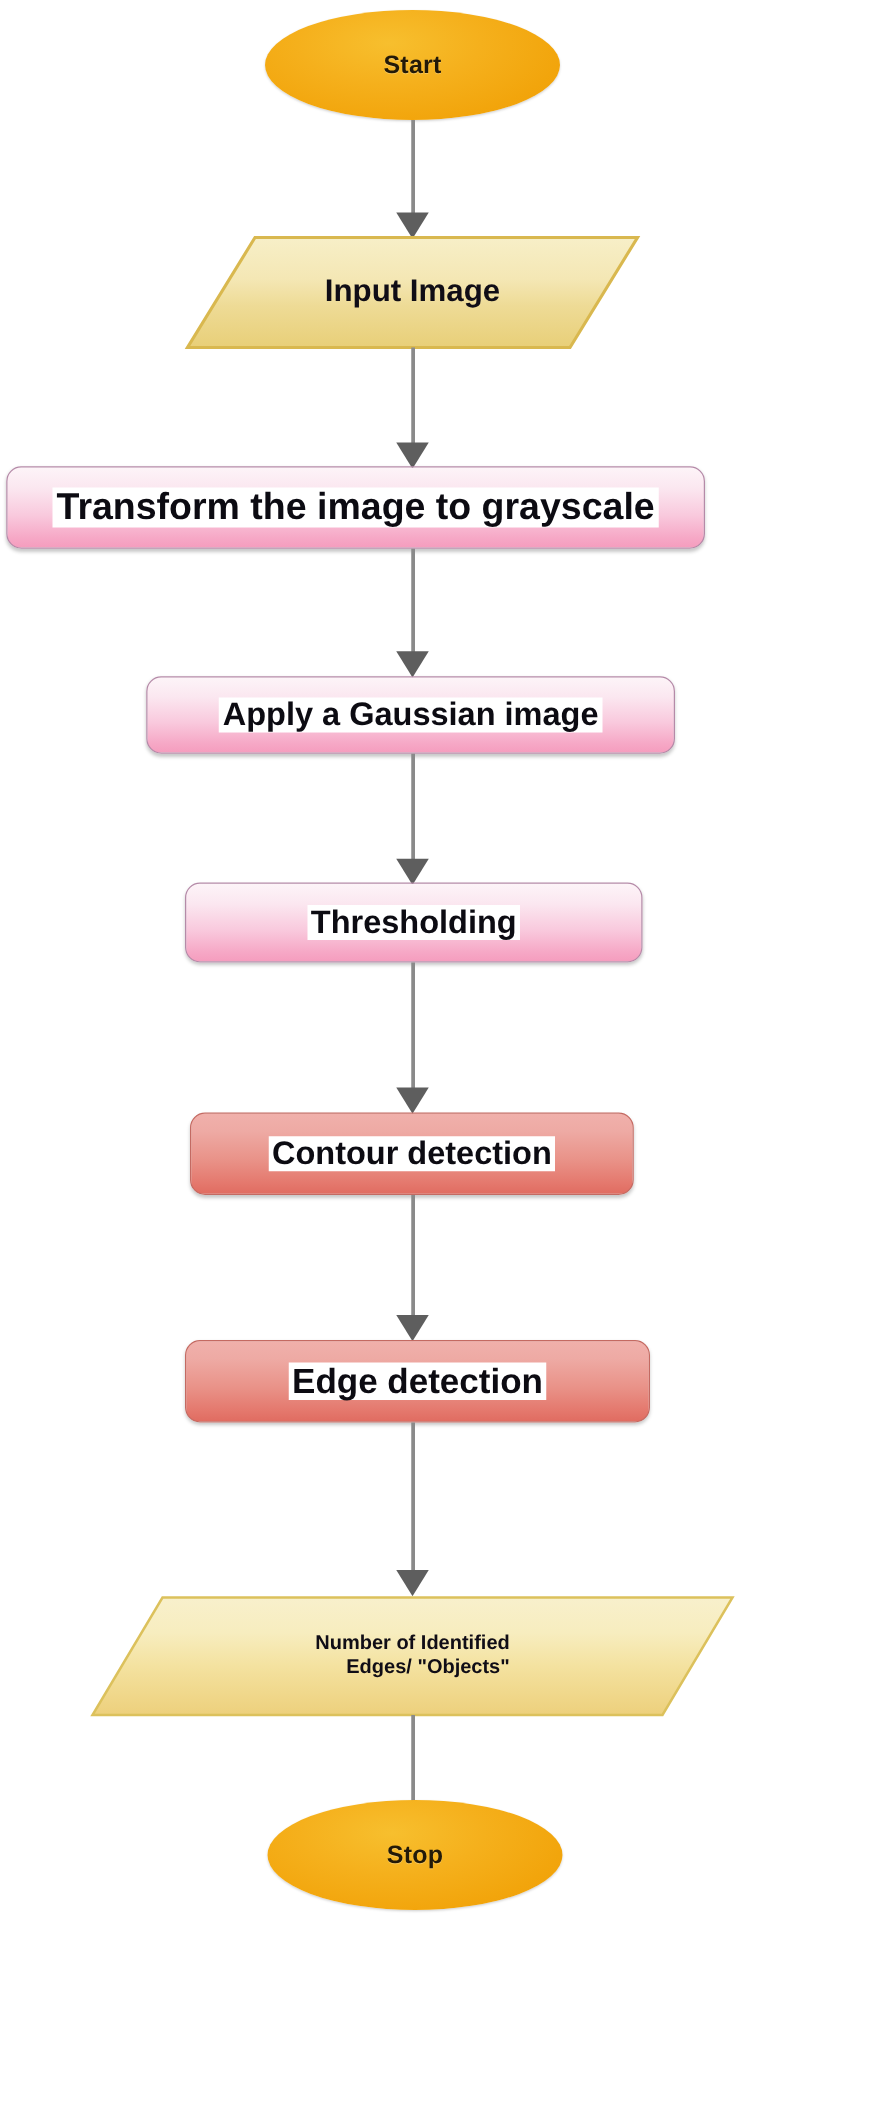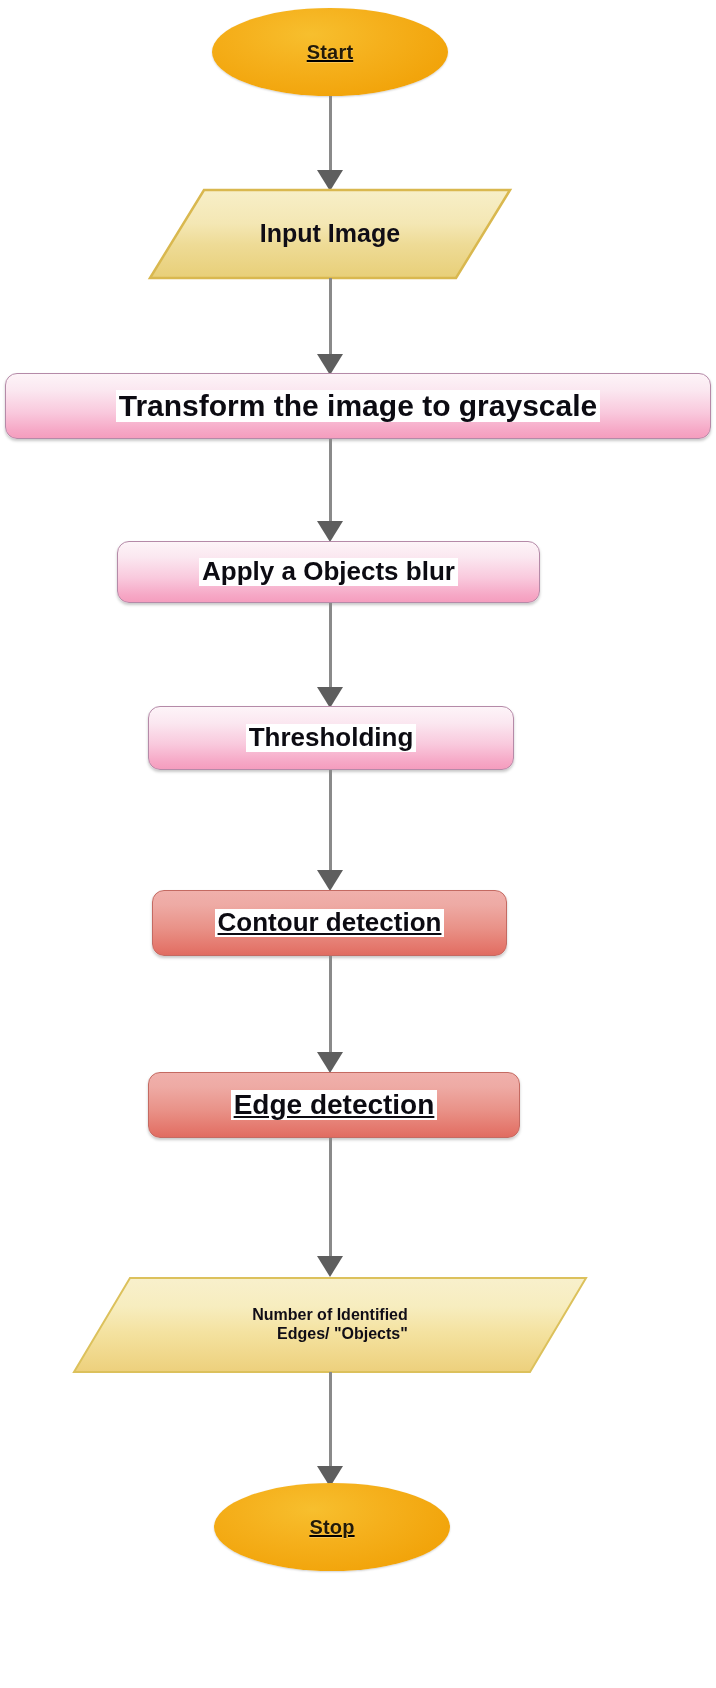--- a/index.html
+++ b/index.html
@@ -30,21 +30,20 @@
     align-items: center;
     justify-content: center;
     text-align: center;
   }
 
   
   .terminator {
     border-radius: 50%;
     background: radial-gradient(ellipse at 42% 30%, #f7bf2e 0%, #f5b01c 38%, #f2a50c 72%, #ee9d06 100%);
     box-shadow: 0 1px 2px rgba(0,0,0,0.18);
-    text-decoration: underline;
   }
   .terminator .label {
     font-weight: bold;
     font-size: 20px;
     color: #231a08;
     letter-spacing: 0.2px;
     text-shadow: 0 1px 0 rgba(255,255,255,0.25);
   }
 
   
@@ -88,21 +87,20 @@
   .process .label {
     font-weight: bold;
     color: #0c0b12;
     background: #ffffff;
     padding: 0 3px;
     line-height: 1.05;
     white-space: nowrap;
   }
   .process.salmon .label {
     background: #ffffff;
-    text-decoration: underline;
   }
 
   
   .connector {
     position: absolute;
     width: 3px;
     background: #8a8a8a;
   }
   .arrowhead-outer {
     position: absolute;
@@ -150,31 +148,31 @@
       <polygon points="56,2 362,2 308,90 2,90" fill="url(#ioGradTop)" stroke="#d9b84f" stroke-width="2.5"></polygon>
     </svg>
     <span class="label" style="font-size:25px;">Input Image</span>
   </div>
 
   <div class="connector" style="left:329px; top:278px; height:80px;"></div>
   <div class="arrowhead-outer" style="left:317px; top:354px;">
     <div class="arrowhead-inner"></div>
   </div>
 
-  <div class="node process pink" style="left:5px; top:373px; width:706px; height:66px;">
+  <div class="node process pink" style="left:5px; top:373px; width:559px; height:66px;">
     <span class="label" style="font-size:30px;">Transform the image to grayscale</span>
   </div>
 
   <div class="connector" style="left:329px; top:439px; height:86px;"></div>
   <div class="arrowhead-outer" style="left:317px; top:521px;">
     <div class="arrowhead-inner"></div>
   </div>
 
   <div class="node process pink" style="left:117px; top:541px; width:423px; height:62px;">
-    <span class="label" style="font-size:26px;">Apply a Objects blur</span>
+    <span class="label" style="font-size:26px;">Apply a Gaussian image</span>
   </div>
 
   <div class="connector" style="left:329px; top:603px; height:88px;"></div>
   <div class="arrowhead-outer" style="left:317px; top:687px;">
     <div class="arrowhead-inner"></div>
   </div>
 
   <div class="node process pink" style="left:148px; top:706px; width:366px; height:64px;">
     <span class="label" style="font-size:26px;">Thresholding</span>
   </div>
@@ -220,17 +218,17 @@
         <span>Edges/ "Objects"</span>
       </span>
     </span>
   </div>
 
   <div class="connector" style="left:329px; top:1372px; height:98px;"></div>
   <div class="arrowhead-outer" style="left:317px; top:1466px;">
     <div class="arrowhead-inner"></div>
   </div>
 
-  <div class="node terminator" style="left:214px; top:1483px; width:236px; height:88px;">
+  <div class="node terminator" style="left:214px; top:1440px; width:236px; height:88px;">
     <span class="label">Stop</span>
   </div>
 
 </div>
 
 </body></html>

